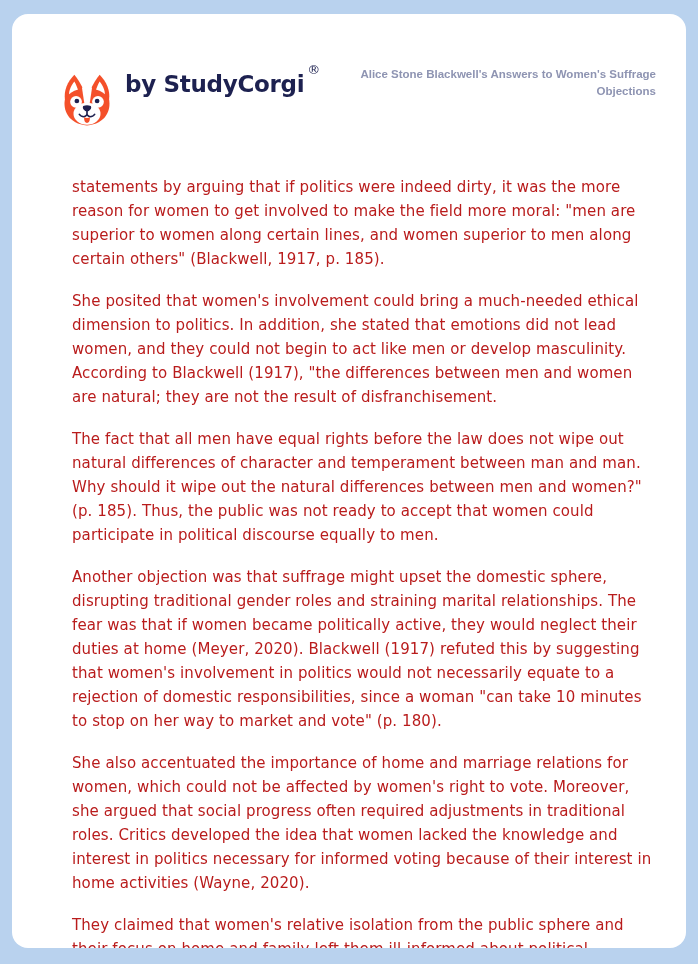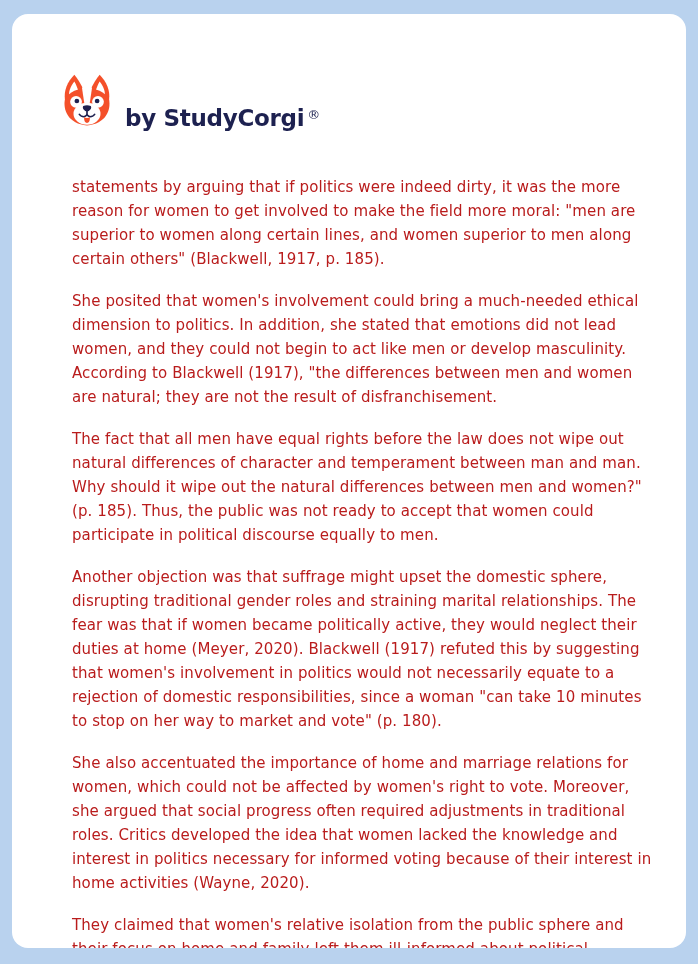--- a/index.html
+++ b/index.html
@@ -24,21 +24,21 @@
     padding: 50px 30px 28px 48px;
     overflow: hidden;
   }
   .header {
     display: flex;
     justify-content: space-between;
     align-items: flex-start;
   }
   .brand {
     display: flex;
-    align-items: flex-end;
+    align-items: flex-start;
     margin-top: 7px;
     flex: 0 0 auto;
   }
   .brand .logo-icon { margin-right: 11px; flex: 0 0 auto; }
   .brand-text {
     font-size: 23px;
     font-weight: bold;
     color: #1d2150;
     letter-spacing: -0.3px;
     white-space: nowrap;
@@ -112,20 +112,21 @@
           <path d="M32 45.5 L32 49" stroke="#1d2150" stroke-width="2" stroke-linecap="round" fill="none"></path>
           <path d="M23 49 Q27.5 54 32 49.5 Q36.5 54 41 49" stroke="#1d2150" stroke-width="2" stroke-linecap="round" fill="none"></path>
 
           <path d="M28.5 52 Q28.5 59 32 59 Q35.5 59 35.5 52 Q32 54.5 28.5 52 Z" fill="#f4502a"></path>
         </svg>
         <span class="brand-text">by StudyCorgi</span>
         <span class="reg-mark">®</span>
       </div>
 
       <div class="doc-meta">
+        <div class="doc-title">Alice Stone Blackwell's Answers to Women's Suffrage Objections</div>
       </div>
 
     </header>
 
     <article class="article">
       <p>statements by arguing that if politics were indeed dirty, it was the more reason for women to get involved to make the field more moral: "men are superior to women along certain lines, and women superior to men along certain others" (Blackwell, 1917, p. 185).</p>
       <p>She posited that women's involvement could bring a much-needed ethical dimension to politics. In addition, she stated that emotions did not lead women, and they could not begin to act like men or develop masculinity. According to Blackwell (1917), "the differences between men and women are natural; they are not the result of disfranchisement.</p>
       <p>The fact that all men have equal rights before the law does not wipe out natural differences of character and temperament between man and man. Why should it wipe out the natural differences between men and women?" (p. 185). Thus, the public was not ready to accept that women could participate in political discourse equally to men.</p>
       <p>Another objection was that suffrage might upset the domestic sphere, disrupting traditional gender roles and straining marital relationships. The fear was that if women became politically active, they would neglect their duties at home (Meyer, 2020). Blackwell (1917) refuted this by suggesting that women's involvement in politics would not necessarily equate to a rejection of domestic responsibilities, since a woman "can take 10 minutes to stop on her way to market and vote" (p. 180).</p>
       <p>She also accentuated the importance of home and marriage relations for women, which could not be affected by women's right to vote. Moreover, she argued that social progress often required adjustments in traditional roles. Critics developed the idea that women lacked the knowledge and interest in politics necessary for informed voting because of their interest in home activities (Wayne, 2020).</p>

